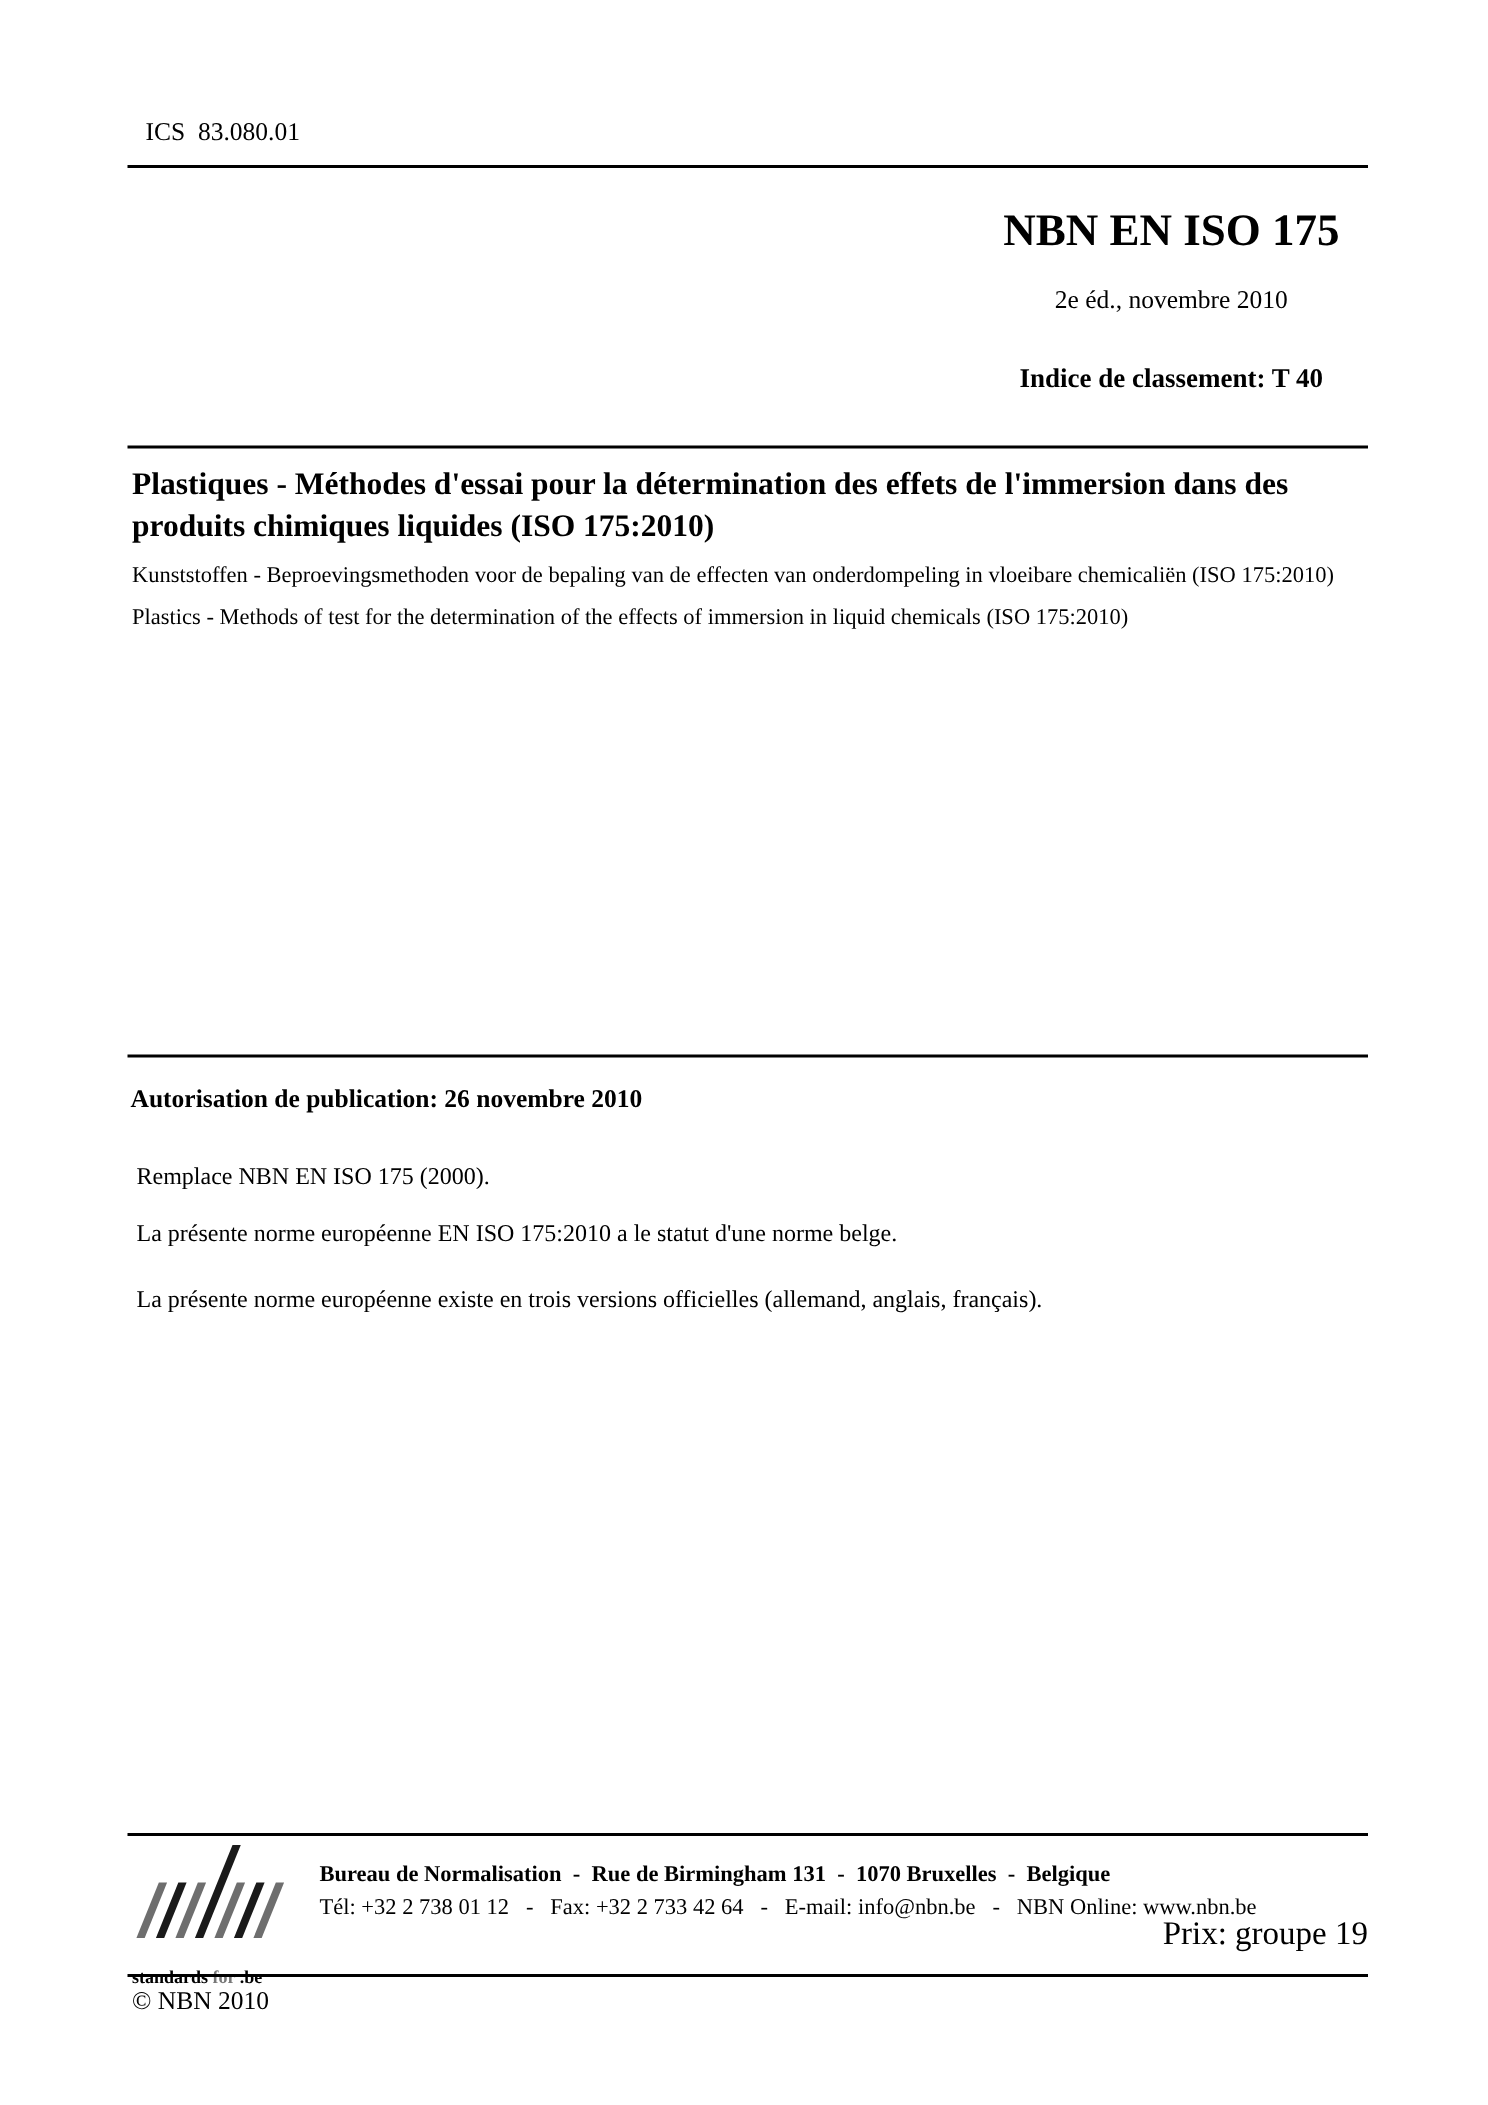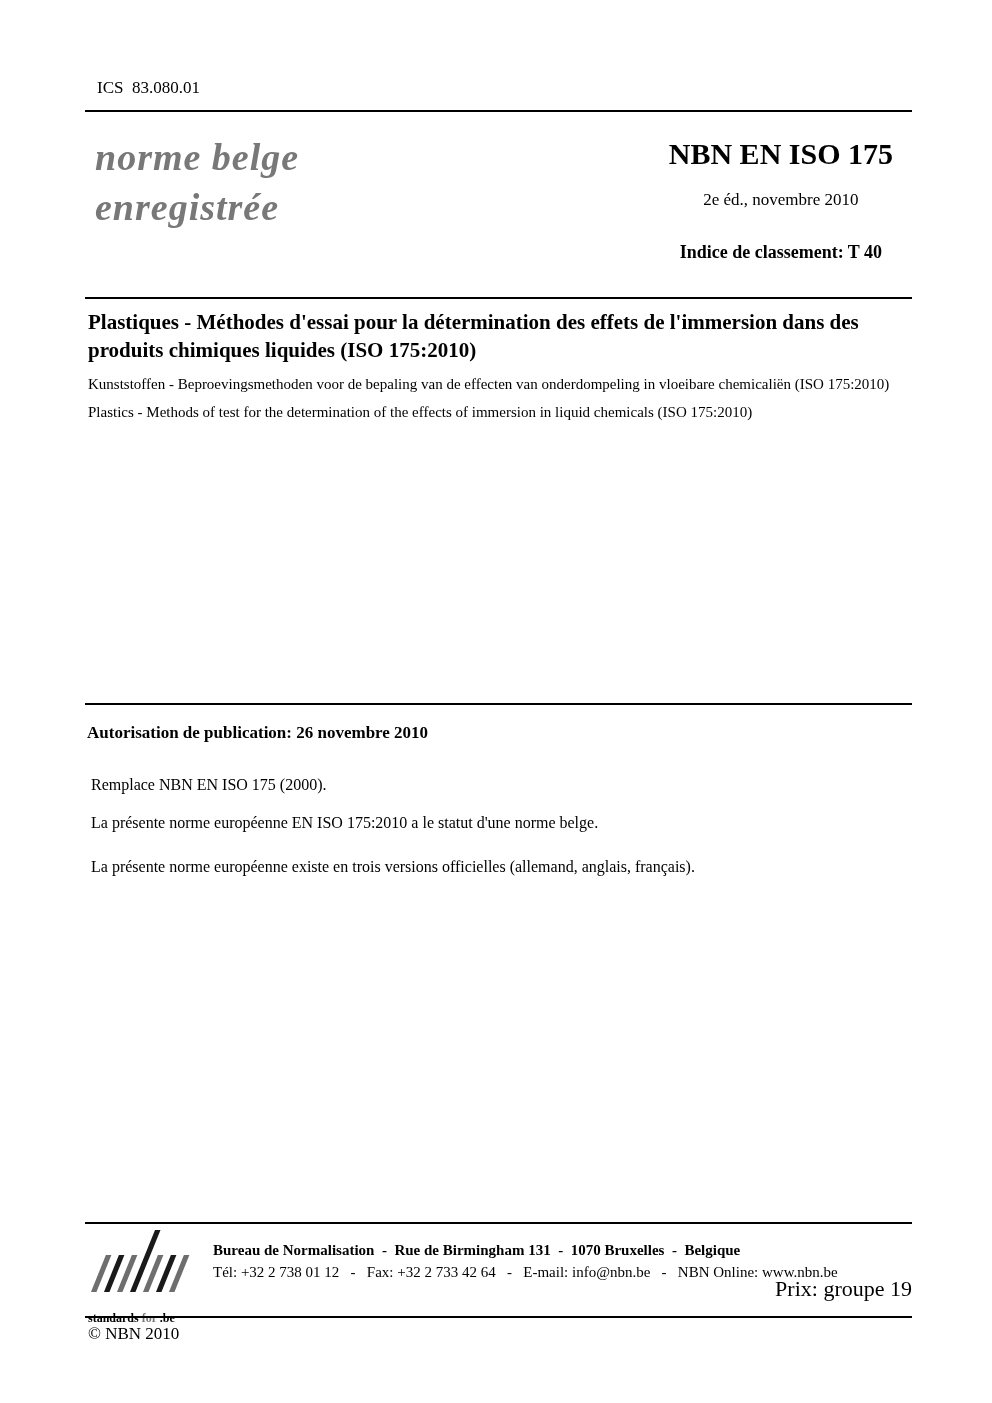--- a/index.html
+++ b/index.html
@@ -153,24 +153,20 @@
   }
 </style>
 </head>
 <body>
 
 <div class="page">
 
   <div class="ics">ICS  83.080.01</div>
   <div class="hr hr1"></div>
 
-  <div class="brand">
-    <div>norme belge</div>
-    <div>enregistrée</div>
-  </div>
 
   <div class="meta">
     <div class="doc-number">NBN EN ISO 175</div>
     <div class="edition">2e éd., novembre 2010</div>
     <div class="classification">Indice de classement: T 40</div>
   </div>
 
   <div class="hr hr2"></div>
 
   <div class="titles">

